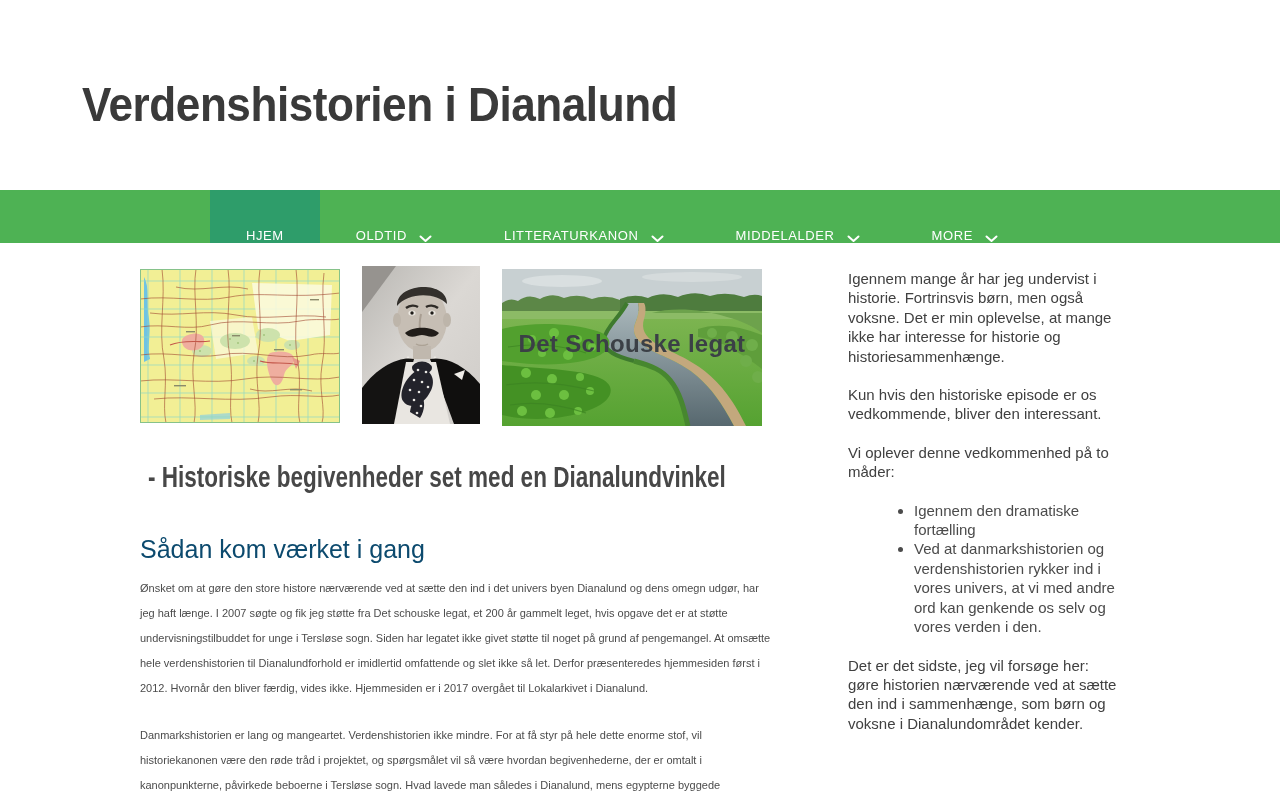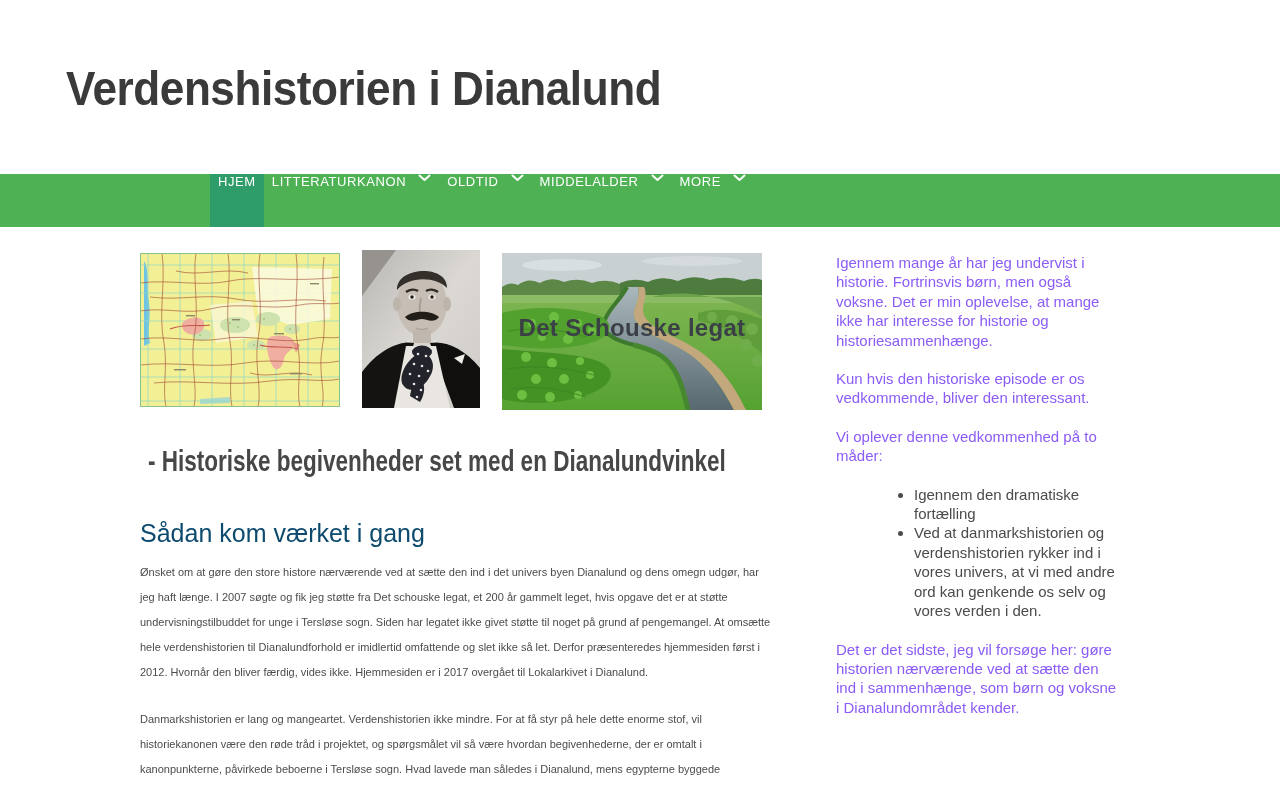--- a/index.html
+++ b/index.html
@@ -2,30 +2,30 @@
 <html><head>
 <meta charset="utf-8">
 <style>
   html,body{margin:0;padding:0;}
   body{
     width:1280px;height:800px;overflow:hidden;background:#ffffff;
     font-family:"Liberation Sans", sans-serif;color:#4b4b4b;
   }
   
   .site-header{height:174px;}
-  .site-title{margin:0;padding:64px 0 0 66px;line-height:1;}
+  .site-title{margin:16px;padding:64px 0 0 66px;line-height:1;}
   .site-title .condensed{
     display:inline-block;font-size:49px;font-weight:bold;color:#3a3a3a;
     letter-spacing:-0.5px;transform:scaleX(.9);transform-origin:0 50%;white-space:nowrap;
   }
   
   .navbar{height:53px;background:#4eb254;}
   .nav-inner{display:flex;height:100%;margin-left:210px;}
   .nav-item{
-    display:flex;align-items:flex-start;gap:12px;padding:0 8px;height:100%;
+    display:flex;align-items:flex-end;gap:12px;padding:0 36px;height:100%;
     color:#ffffff;font-size:13px;letter-spacing:.6px;cursor:pointer;white-space:nowrap;
   }
   .nav-item.active{background:#2e9d6a;}
   .chev{display:block;}
   
   .content{display:flex;padding:26px 158px 0 140px;box-sizing:border-box;}
   .main-col{width:636px;flex:none;}
   .side-col{width:286px;flex:none;margin-left:auto;}
   
   .images-row{display:flex;gap:22px;align-items:flex-start;margin:0 0 36px 0;}
@@ -39,46 +39,46 @@
   
   .main-heading{margin:0 0 42px 8px;line-height:1;white-space:nowrap;}
   .main-heading .condensed{
     display:inline-block;font-size:30px;font-weight:bold;color:#474747;
     transform:scaleX(.75);transform-origin:0 50%;white-space:nowrap;
   }
   .sub-heading{margin:0 0 12px 0;font-size:25px;font-weight:400;color:#0c4a6e;line-height:1.2;}
   .body-p{margin:0 0 22px 0;font-size:11px;line-height:25px;color:#4b4b4b;}
   
   .side-title{margin:0 0 23px 0;font-size:19px;font-weight:bold;color:#111111;line-height:1.2;}
-  .side-p{margin:0 0 19px 0;font-size:15px;line-height:19.4px;color:#8b5cf6;}
+  .side-p{margin:0 0 19px 12px;font-size:15px;line-height:19.4px;color:#404040;}
   .side-list{margin:0 0 19px 48px;padding:0 0 0 30px;font-size:15px;line-height:19.4px;color:#4b4b4b;}
   .side-list li{margin:0;}
 </style>
 </head>
 <body>
 
 <header class="site-header">
   <h1 class="site-title">
     <span class="condensed">Verdenshistorien i Dianalund</span>
   </h1>
 </header>
 
 <nav class="navbar">
   <div class="nav-inner">
     <div class="nav-item active">
       <span>HJEM</span>
     </div>
     <div class="nav-item">
-      <span>LITTERATURKANON</span>
+      <span>OLDTID</span>
       <svg class="chev" width="13" height="8" viewBox="0 0 13 8">
           <polyline points="1.5,1.5 6.5,6 11.5,1.5" fill="none" stroke="#ffffff" stroke-width="2" stroke-linecap="round" stroke-linejoin="round"></polyline>
         </svg>
     </div>
     <div class="nav-item">
-      <span>OLDTID</span>
+      <span>LITTERATURKANON</span>
       <svg class="chev" width="13" height="8" viewBox="0 0 13 8">
           <polyline points="1.5,1.5 6.5,6 11.5,1.5" fill="none" stroke="#ffffff" stroke-width="2" stroke-linecap="round" stroke-linejoin="round"></polyline>
         </svg>
     </div>
     <div class="nav-item">
       <span>MIDDELALDER</span>
       <svg class="chev" width="13" height="8" viewBox="0 0 13 8">
           <polyline points="1.5,1.5 6.5,6 11.5,1.5" fill="none" stroke="#ffffff" stroke-width="2" stroke-linecap="round" stroke-linejoin="round"></polyline>
         </svg>
     </div>

